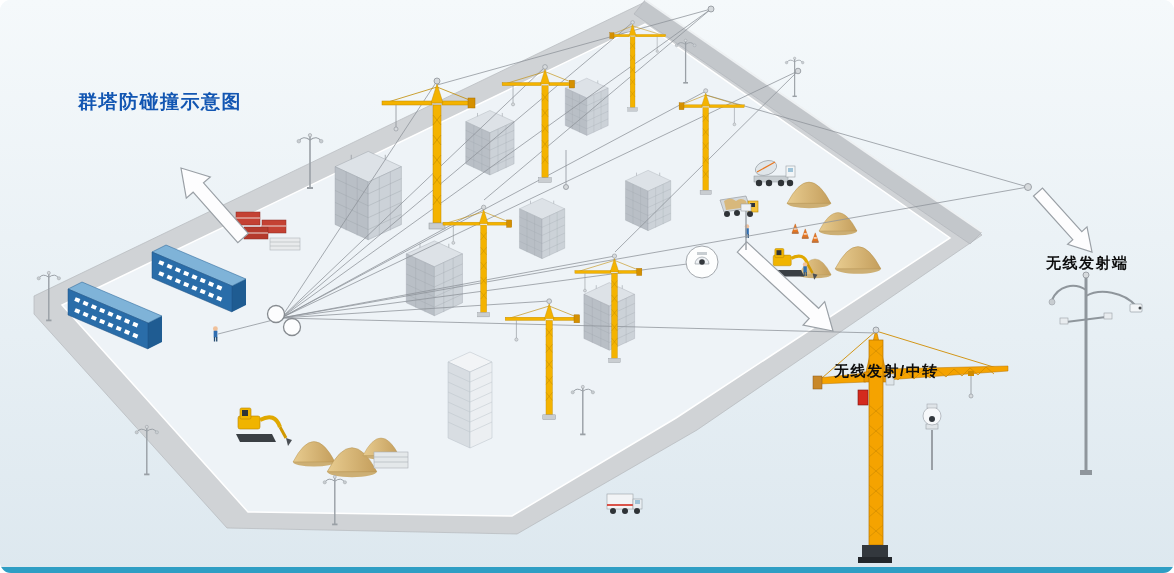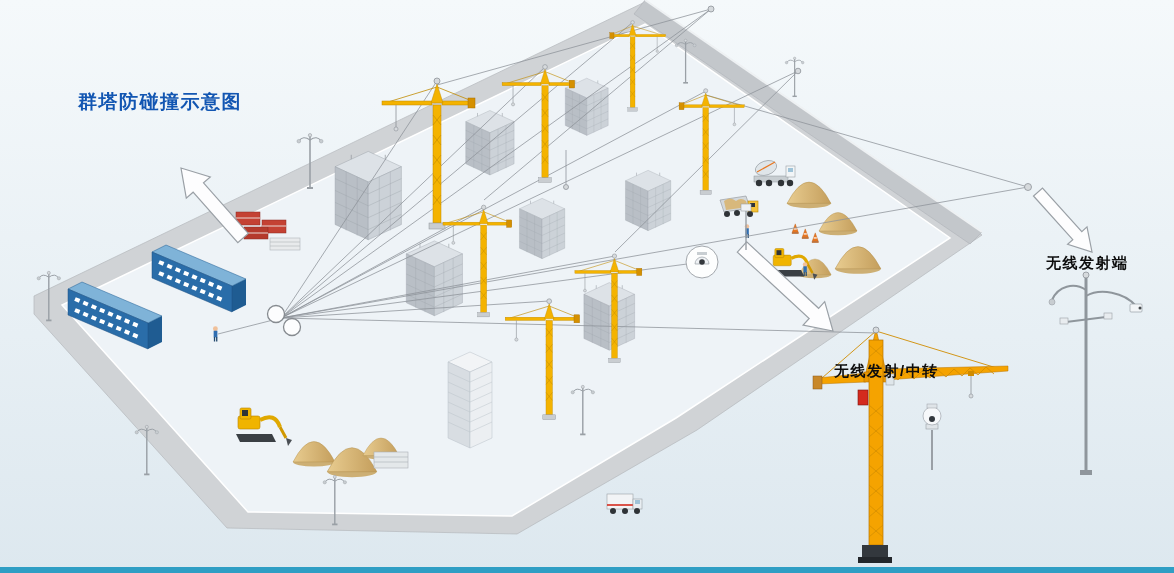--- a/index.html
+++ b/index.html
@@ -1,17 +1,17 @@
 <!DOCTYPE html>
 <html><head>
 <meta charset="utf-8">
 <style>
   html,body{margin:0;padding:0;background:#ffffff;}
   .stage{position:relative;width:1174px;height:573px;overflow:hidden;
-         font-family:"Liberation Sans", sans-serif;background:#f4f8fb;}
+         font-family:"Liberation Sans", sans-serif;background:#f4f8fb;border-radius:11px;}
   svg{display:block;}
   text{font-family:"Liberation Sans", sans-serif;}
   .title-text{font-size:19px;font-weight:bold;letter-spacing:1.5px;}
   .label-text{font-size:15px;font-weight:bold;fill:#0d0d0d;letter-spacing:1.5px;}
 </style>
 </head>
 <body>
 
 <div class="stage">
 <svg width="1174" height="573" viewBox="0 0 1174 573">

